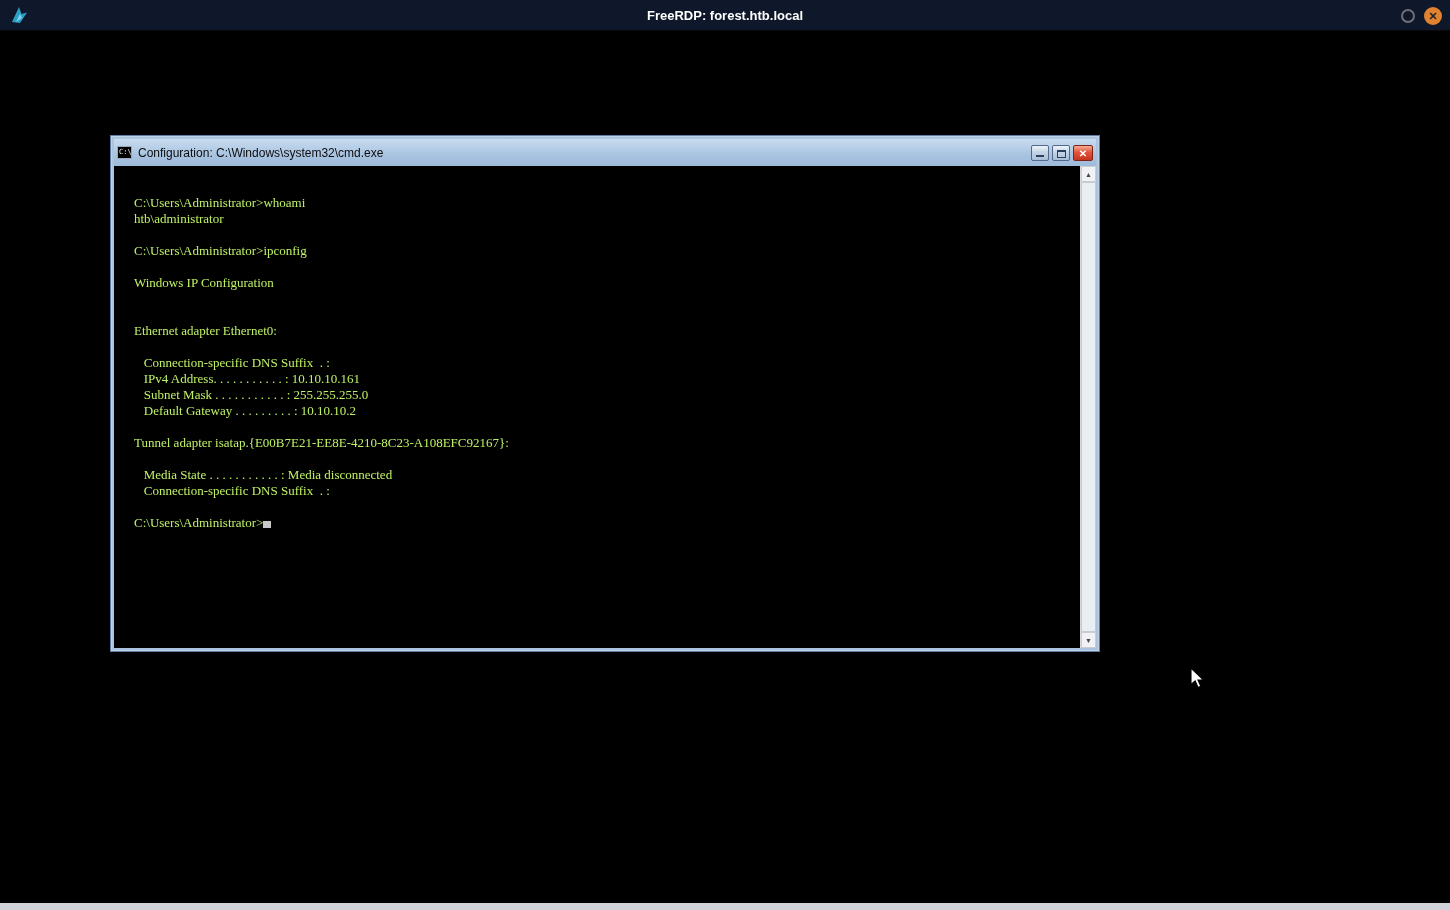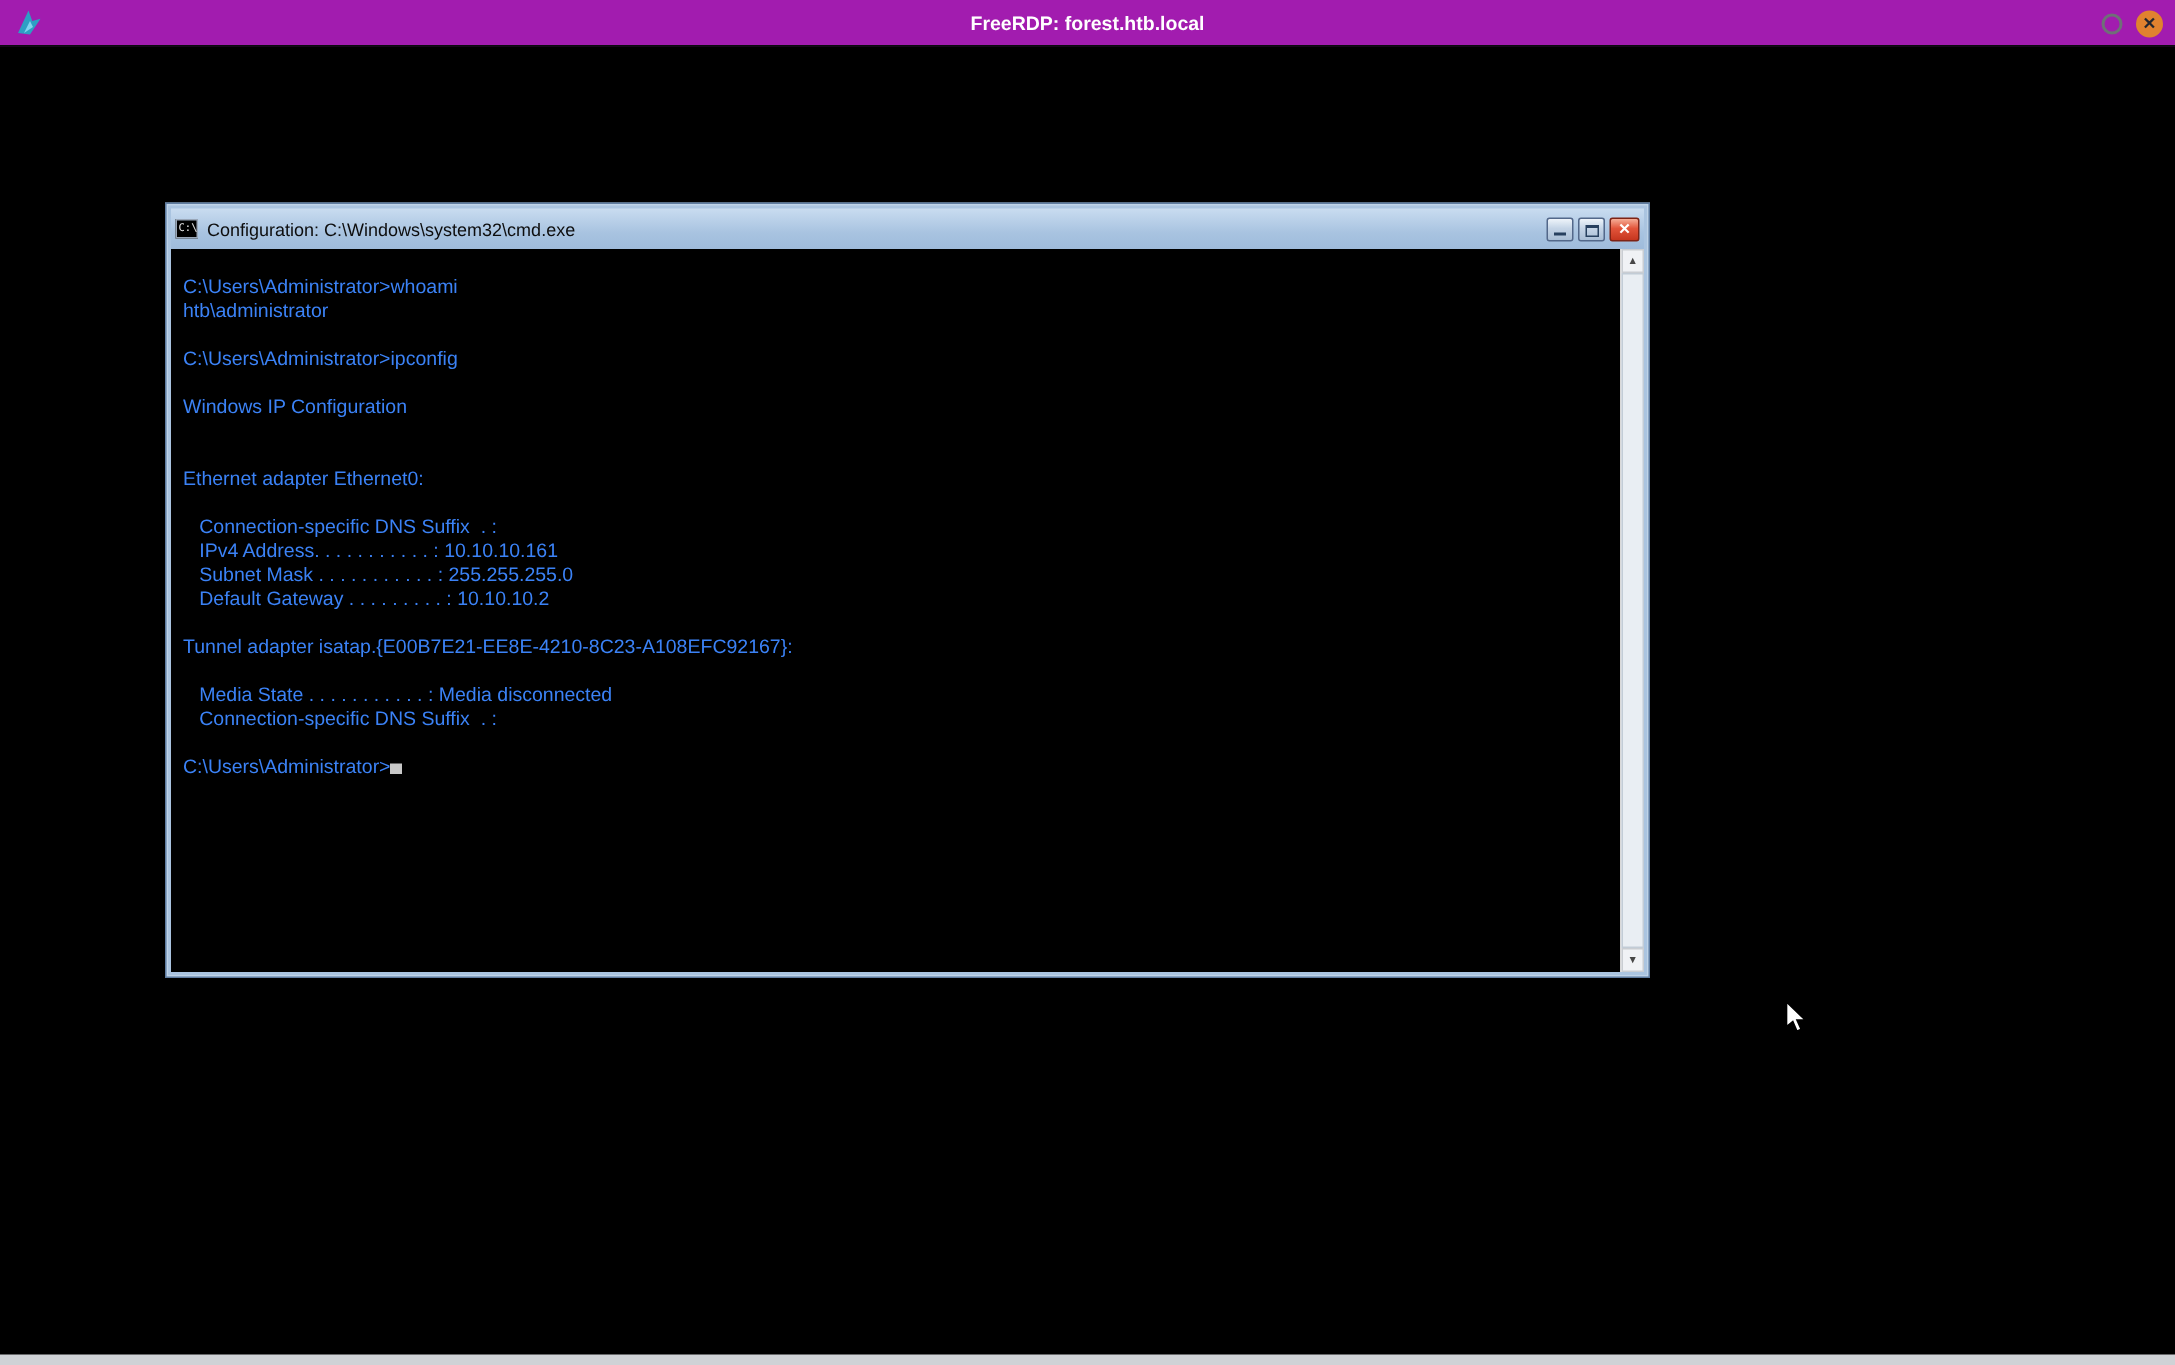--- a/index.html
+++ b/index.html
@@ -3,21 +3,21 @@
 <meta charset="utf-8">
 <title>FreeRDP: forest.htb.local</title>
 <style>
   * { margin:0; padding:0; box-sizing:border-box; }
   html,body { width:1450px; height:910px; background:#000; overflow:hidden;
               font-family:"Liberation Sans", sans-serif; }
   .screen { position:relative; width:1450px; height:910px; background:#000; }
 
   
   .fr-bar { position:absolute; top:0; left:0; width:1450px; height:31px;
-            background:#a21caf; border-bottom:1px solid #0a0a0e; }
+            background:#0f172a; border-bottom:1px solid #0a0a0e; }
   .fr-title { position:absolute; left:0; right:0; top:0; height:31px; line-height:31px;
               text-align:center; color:#ffffff; font-size:13px; font-weight:bold; }
   .fr-logo { position:absolute; left:9px; top:5px; width:21px; height:21px; }
   .fr-controls { position:absolute; right:8px; top:0; height:31px;
                  display:flex; align-items:center; gap:9px; }
   .fr-min { width:14px; height:14px; border-radius:50%; border:2px solid #6f6f78;
             background:transparent; }
   .fr-close { width:18px; height:18px; border-radius:50%; background:#e0822f;
               color:#23262e; font-size:11px; line-height:18px; text-align:center;
               font-weight:bold; cursor:default; }
@@ -42,23 +42,23 @@
   .wbtn .max-glyph { position:absolute; left:4px; top:4px; width:9px; height:8px;
                      border:1px solid #27405f; border-top-width:2px; }
   .wbtn.close { width:20px; background:linear-gradient(#f5ad96,#e2543a 45%, #c6361f);
                 color:#fff; font-size:10px; font-weight:bold; line-height:15px;
                 text-align:center; border-color:#7e2315; }
 
   
   .console { position:absolute; left:3px; right:3px; top:30px; bottom:3px;
              background:#000; overflow:hidden; }
   .console pre { position:absolute; left:0; top:0; right:16px; bottom:0;
-                 padding:17px 0 0 8px; margin:0;
-                 font-family:Liberation Sans, sans-serif;
-                 font-size:13px; line-height:16px; color:#3b82f6;
+                 padding:17px 0 0 8px; margin:12px;
+                 font-family:Liberation Serif, serif;
+                 font-size:13px; line-height:16px; color:#bef264;
                  white-space:pre; }
   .block-cursor { display:inline-block; width:8px; height:7px; background:#c8c8c8;
                   vertical-align:-1px; }
 
   
   .sb { position:absolute; top:0; right:0; bottom:0; width:16px; background:#f0f0f0;
         border-left:1px solid #d8d8d8; }
   .sb-btn { position:absolute; left:0; right:0; height:16px; background:#f0f2f5;
             border:1px solid #c9cdd2; color:#474747; font-size:7px;
             display:flex; align-items:center; justify-content:center; }

